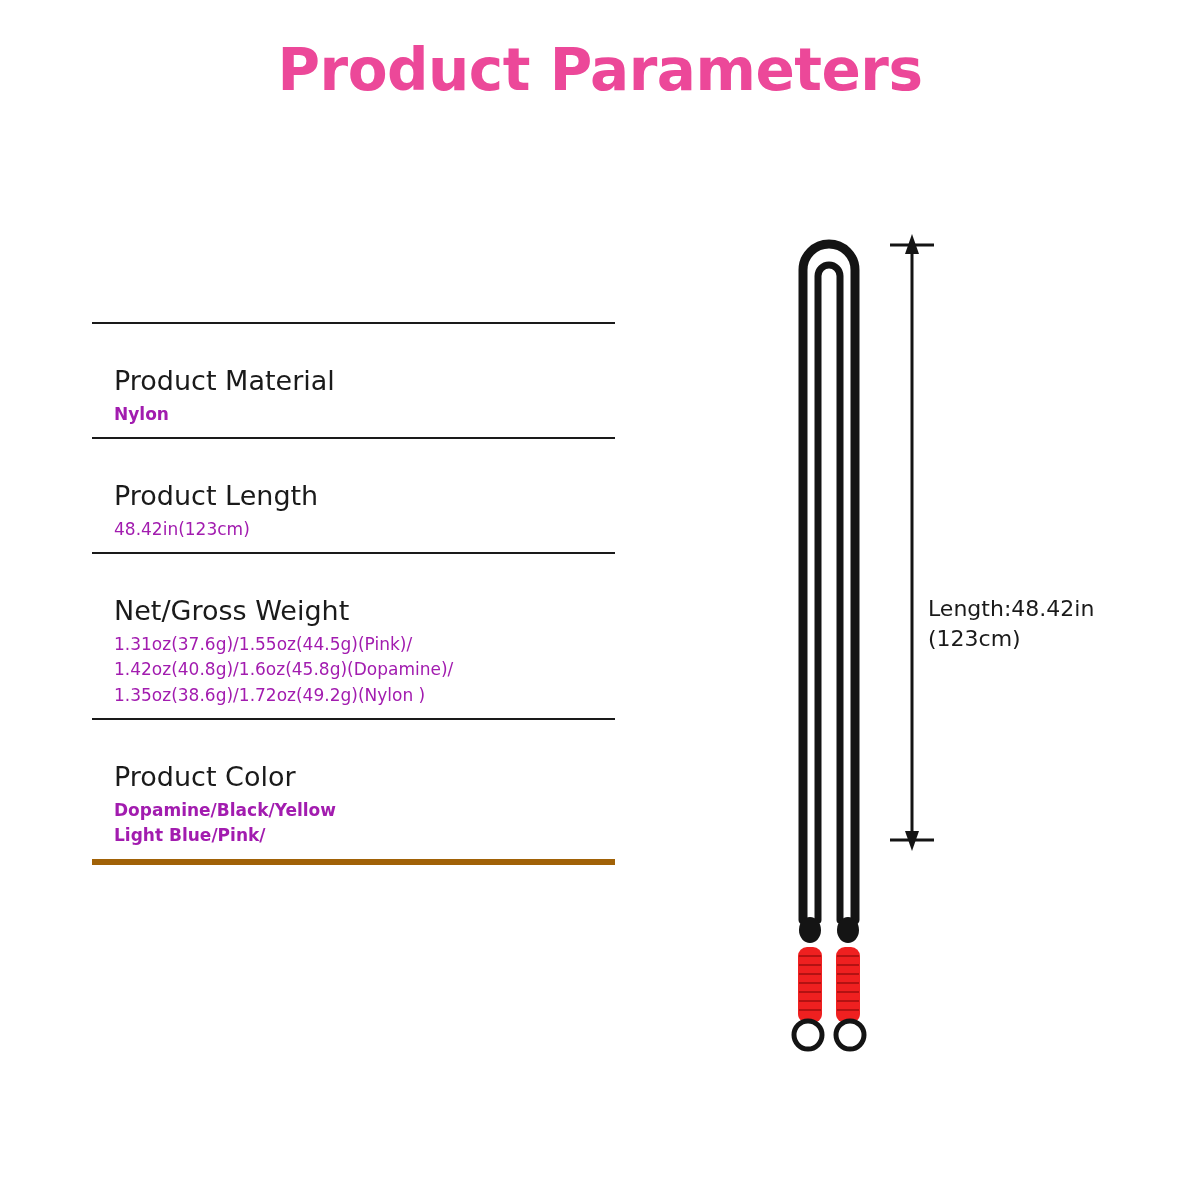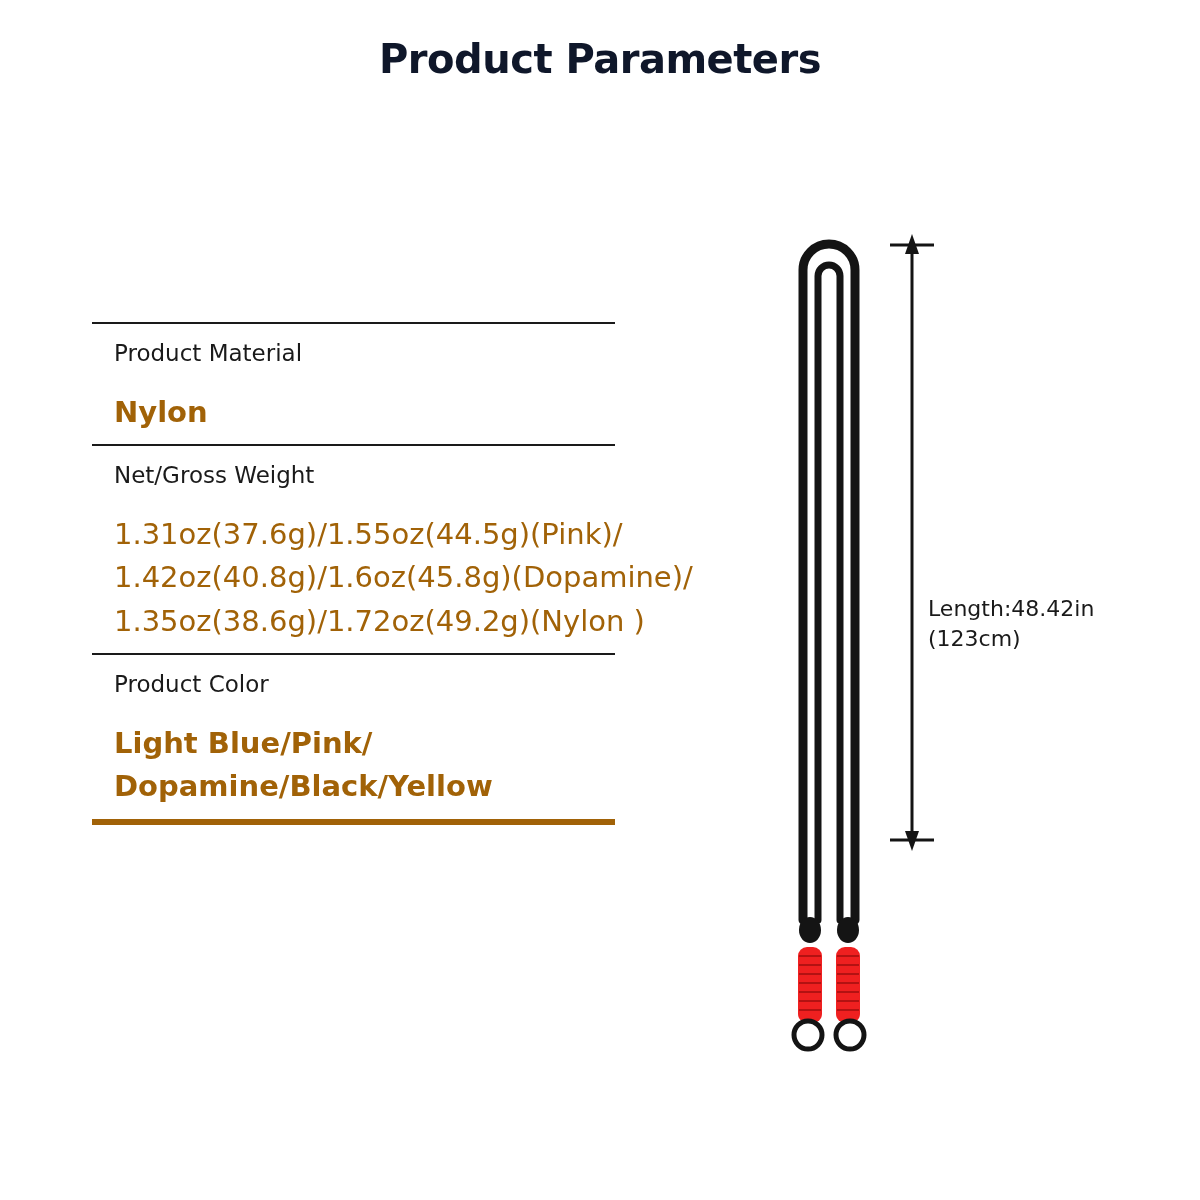--- a/index.html
+++ b/index.html
@@ -15,52 +15,53 @@
     position: relative;
     overflow: hidden;
   }
 
   #page-title {
     position: absolute;
     top: 36px;
     left: 0;
     width: 1200px;
     text-align: center;
-    font-size: 40px;
+    font-size: 58px;
     font-weight: bold;
     letter-spacing: -0.5px;
-    color: #0f172a;
+    color: #ec4899;
     font-family: "DejaVu Sans", sans-serif;
   }
 
   
   #spec-table {
     position: absolute;
     left: 92px;
     top: 322px;
     width: 523px;
   }
   .spec-row {
     border-top: 2px solid #1a1a1a;
     padding: 12px 0 10px 22px;
   }
   .spec-row.last {
     border-bottom: 6px solid #a16207;
   }
   .spec-label {
-    font-size: 23px;
+    font-size: 27px;
     color: #1a1a1a;
     line-height: 1.5;
     font-weight: normal;
+    margin-top: 25px;
   }
   .spec-value {
-    font-size: 29px;
-    color: #a16207;
+    font-size: 17px;
+    color: #a21caf;
     line-height: 1.5;
-    margin-top: 20px;
+    margin-top: 0;
   }
   .spec-value.bold {
     font-weight: bold;
   }
   .spec-value .line {
     display: block;
     white-space: nowrap;
   }
 
   
@@ -90,35 +91,41 @@
 
 <div id="spec-table">
 
   <div class="spec-row">
     <div class="spec-label">Product Material</div>
     <div class="spec-value bold">
       <span class="line">Nylon</span>
     </div>
   </div>
 
+  <div class="spec-row">
+    <div class="spec-label">Product Length</div>
+    <div class="spec-value">
+      <span class="line">48.42in(123cm)</span>
+    </div>
+  </div>
 
   <div class="spec-row">
     <div class="spec-label">Net/Gross Weight</div>
     <div class="spec-value">
       <span class="line">1.31oz(37.6g)/1.55oz(44.5g)(Pink)/</span>
       <span class="line">1.42oz(40.8g)/1.6oz(45.8g)(Dopamine)/</span>
       <span class="line">1.35oz(38.6g)/1.72oz(49.2g)(Nylon )</span>
     </div>
   </div>
 
   <div class="spec-row last">
     <div class="spec-label">Product Color</div>
     <div class="spec-value bold">
+      <span class="line">Dopamine/Black/Yellow</span>
       <span class="line">Light Blue/Pink/</span>
-      <span class="line">Dopamine/Black/Yellow</span>
     </div>
   </div>
 
 </div>
 
 <div id="product-figure">
   <svg width="440" height="900" viewBox="0 0 440 900">
 
     <path d="M 103 730 L 103 80 A 26 26 0 0 1 155 80 L 155 730" fill="none" stroke="#141414" stroke-width="9" stroke-linecap="round"></path>
 

